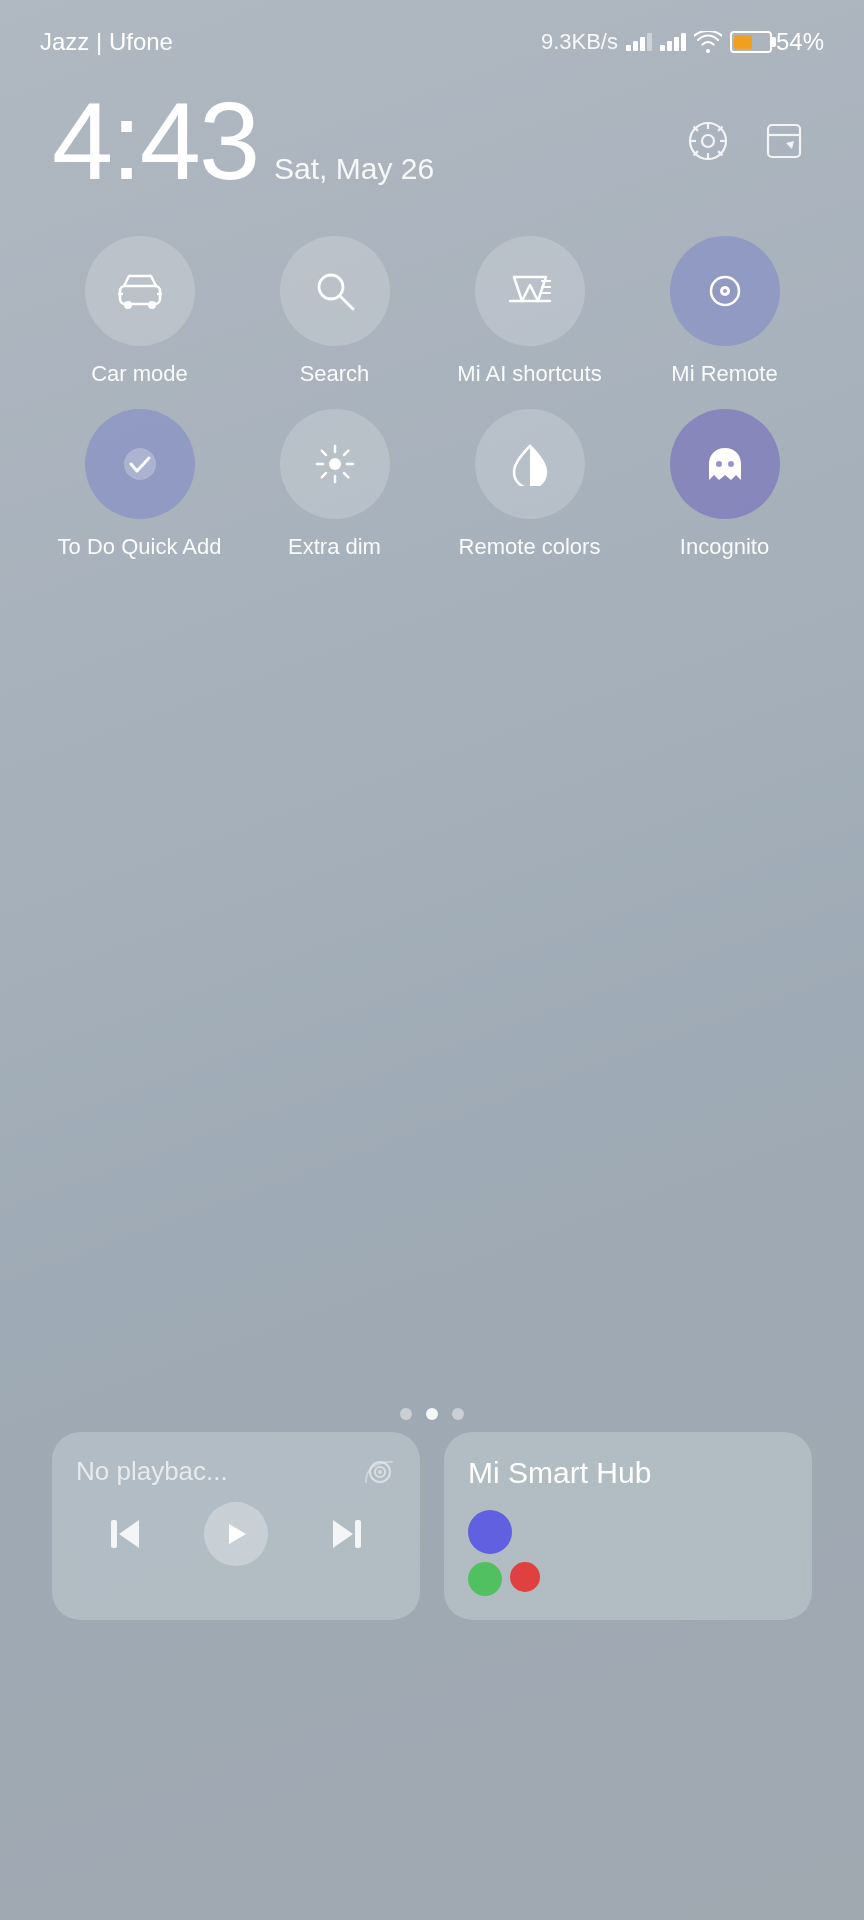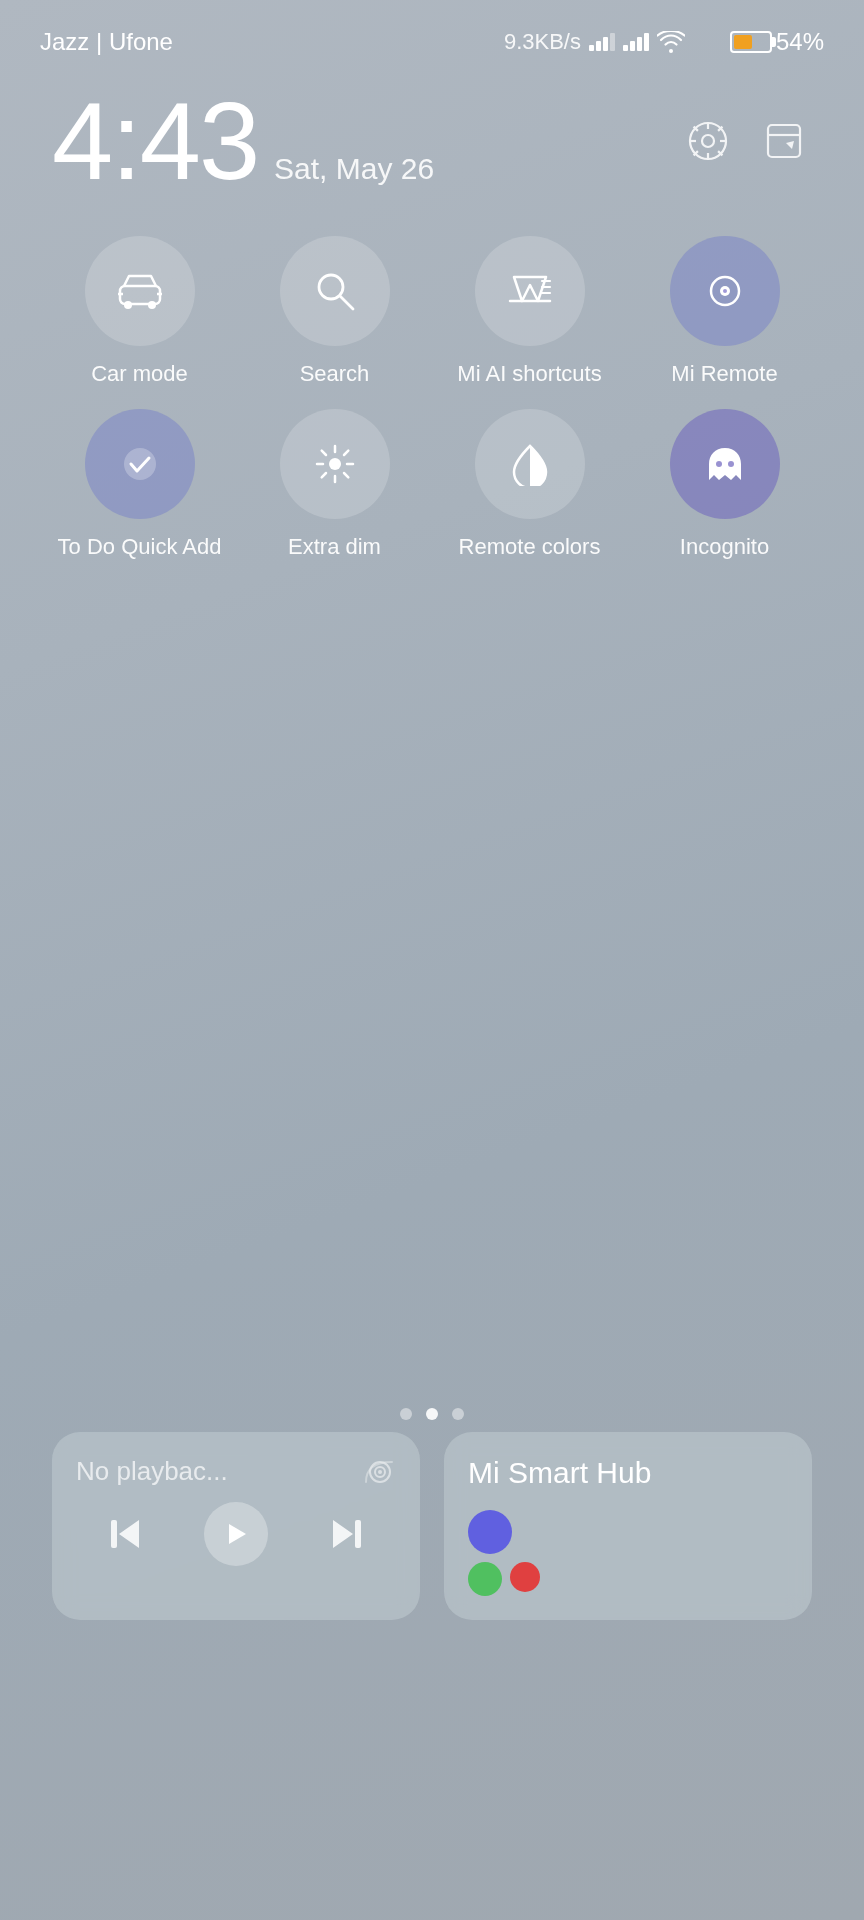--- a/index.html
+++ b/index.html
@@ -49,21 +49,20 @@
     }
 
     .wifi-icon {
       font-size: 26px;
     }
 
     .battery-container {
       display: flex;
       align-items: center;
       gap: 4px;
-      margin-left: 37px;
     }
 
     .battery-icon {
       width: 42px;
       height: 22px;
       border: 2px solid white;
       border-radius: 4px;
       position: relative;
       display: flex;
       align-items: center;

